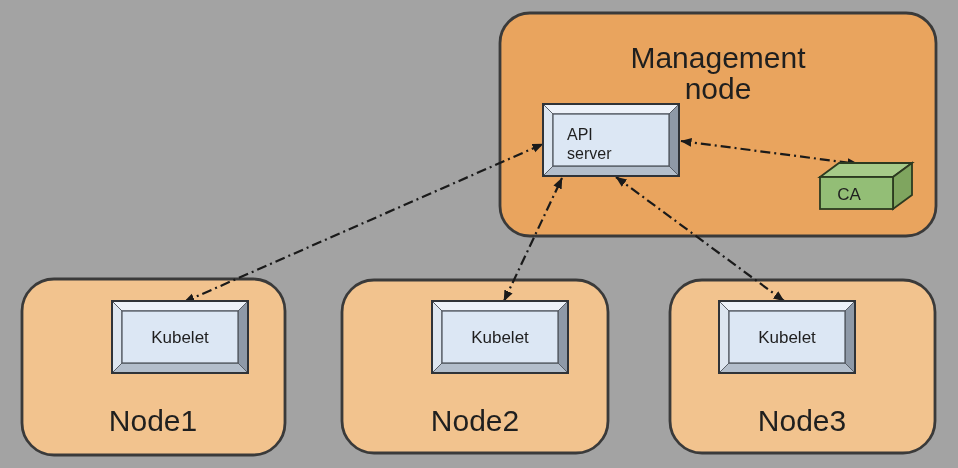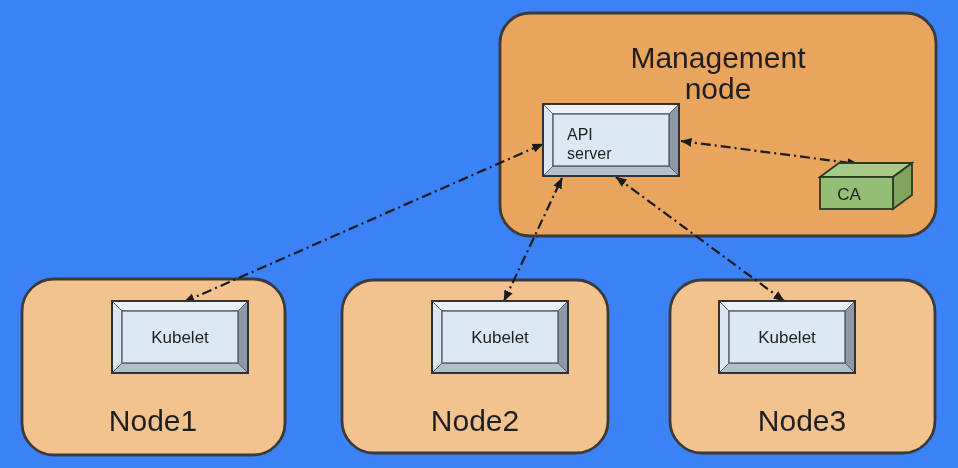--- a/index.html
+++ b/index.html
@@ -5,21 +5,21 @@
   html, body {
     margin: 0;
     padding: 0;
     background: #ffffff;
     font-family: "Liberation Sans", sans-serif;
   }
   .canvas {
     position: relative;
     width: 958px;
     height: 468px;
-    background: #3b82f6;
+    background: #a3a3a3;
     overflow: hidden;
   }
   svg text {
     font-family: "Liberation Sans", sans-serif;
     fill: #1f1f1f;
   }
   .big-label   { font-size: 30px; }
   .small-label { font-size: 16px; }
   .btn-label   { font-size: 17px; }
 </style>

